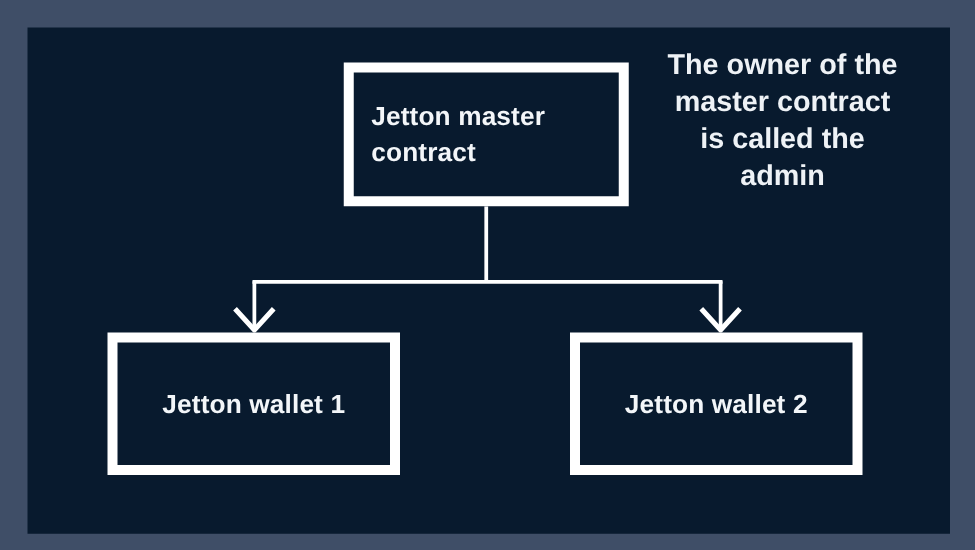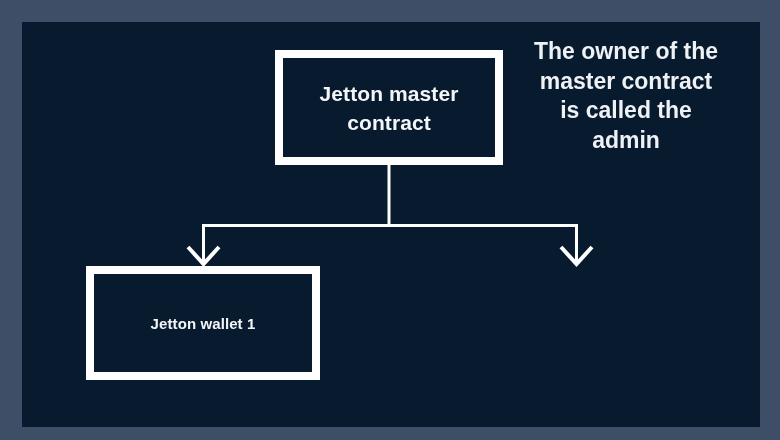--- a/index.html
+++ b/index.html
@@ -36,26 +36,25 @@
 
   
   .node {
     position: absolute;
     box-sizing: border-box;
     border: 8px solid #ffffff;
     background: #081a2e;
     display: flex;
     align-items: center;
     justify-content: center;
-    text-align: center;
   }
   .node-label {
     color: #f3f6f9;
     font-weight: bold;
-    font-size: 15px;
+    font-size: 21px;
     line-height: 27px;
     letter-spacing: 0.1px;
     padding: 0 14px;
   }
 
   #node-master {
     left: 253px;   
     top: 28px;     
     width: 228px;
     height: 115px;
@@ -122,17 +121,20 @@
     </svg>
 
     <div id="node-master" class="node">
       <span class="node-label">Jetton master contract</span>
     </div>
 
     <div id="node-wallet-1" class="node">
       <span class="node-label">Jetton wallet 1</span>
     </div>
 
+    <div id="node-wallet-2" class="node">
+      <span class="node-label">Jetton wallet 2</span>
+    </div>
 
     <div id="annotation">The owner of the master contract is called the admin</div>
 
   </div>
 </div>
 
 </body></html>

